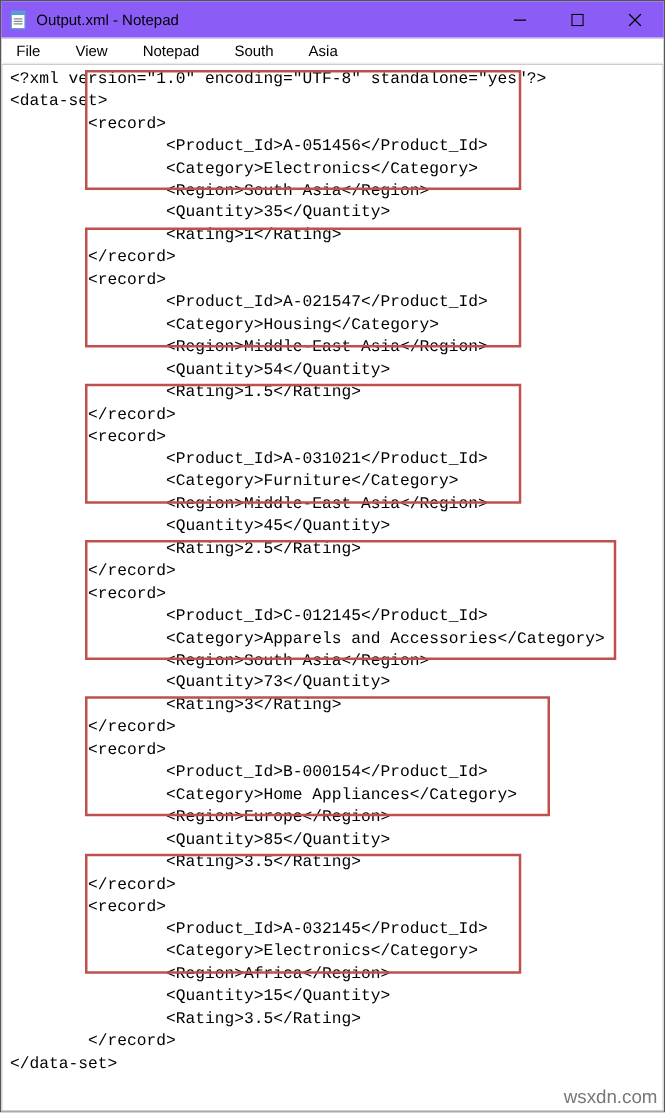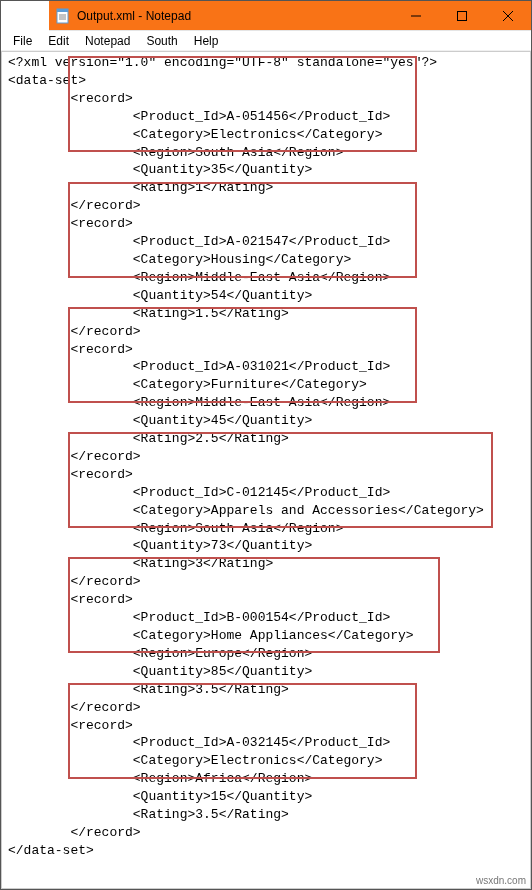--- a/index.html
+++ b/index.html
@@ -15,25 +15,24 @@
 .window {
   width: 532px;
   height: 890px;
   border: 1px solid #555;
   background: #fff;
   display: flex;
   flex-direction: column;
 }
 .titlebar {
   height: 30px;
-  background: #f97316;
+  background: #8b5cf6;
   display: flex;
   align-items: center;
   border-bottom: 1px solid #e5e5e5;
-  margin-left: 48px;
 }
 .titlebar .icon {
   width: 16px;
   height: 16px;
   margin-left: 6px;
   margin-right: 6px;
   display: inline-block;
 }
 .titlebar .title {
   flex: 1;
@@ -46,21 +45,21 @@
   display: flex;
   align-items: center;
   justify-content: center;
 }
 .titlebar .ctrl svg { display: block; }
 .menubar {
   height: 20px;
   display: flex;
   align-items: center;
   padding: 0 4px;
-  gap: 0;
+  gap: 12px;
   font-size: 12px;
   border-bottom: 1px solid #f0f0f0;
 }
 .menubar .item {
   padding: 2px 8px;
   cursor: default;
 }
 .content {
   flex: 1;
   padding: 2px 6px 2px 6px;
@@ -77,21 +76,21 @@
 .highlight-box {
   position: absolute;
   border: 2px solid #c0504d;
   background: transparent;
   pointer-events: none;
 }
 .watermark {
   position: absolute;
   right: 6px;
   bottom: 4px;
-  font-size: 10px;
+  font-size: 15px;
   color: #777;
   font-family: Arial, sans-serif;
 }
 </style>
 </head>
 <body>
 
 <div class="window">
 
   <div class="titlebar">
@@ -118,24 +117,24 @@
     <div class="ctrl">
       <svg width="10" height="10">
         <line x1="0" y1="0" x2="10" y2="10" stroke="#000" stroke-width="1"></line>
         <line x1="10" y1="0" x2="0" y2="10" stroke="#000" stroke-width="1"></line>
       </svg>
     </div>
   </div>
 
   <div class="menubar">
     <span class="item">File</span>
-    <span class="item">Edit</span>
+    <span class="item">View</span>
     <span class="item">Notepad</span>
     <span class="item">South</span>
-    <span class="item">Help</span>
+    <span class="item">Asia</span>
   </div>
 
   <div class="content" id="content-area">&lt;?xml version="1.0" encoding="UTF-8" standalone="yes"?&gt;
 &lt;data-set&gt;
         &lt;record&gt;
                 &lt;Product_Id&gt;A-051456&lt;/Product_Id&gt;
                 &lt;Category&gt;Electronics&lt;/Category&gt;
                 &lt;Region&gt;South Asia&lt;/Region&gt;
                 &lt;Quantity&gt;35&lt;/Quantity&gt;
                 &lt;Rating&gt;1&lt;/Rating&gt;

